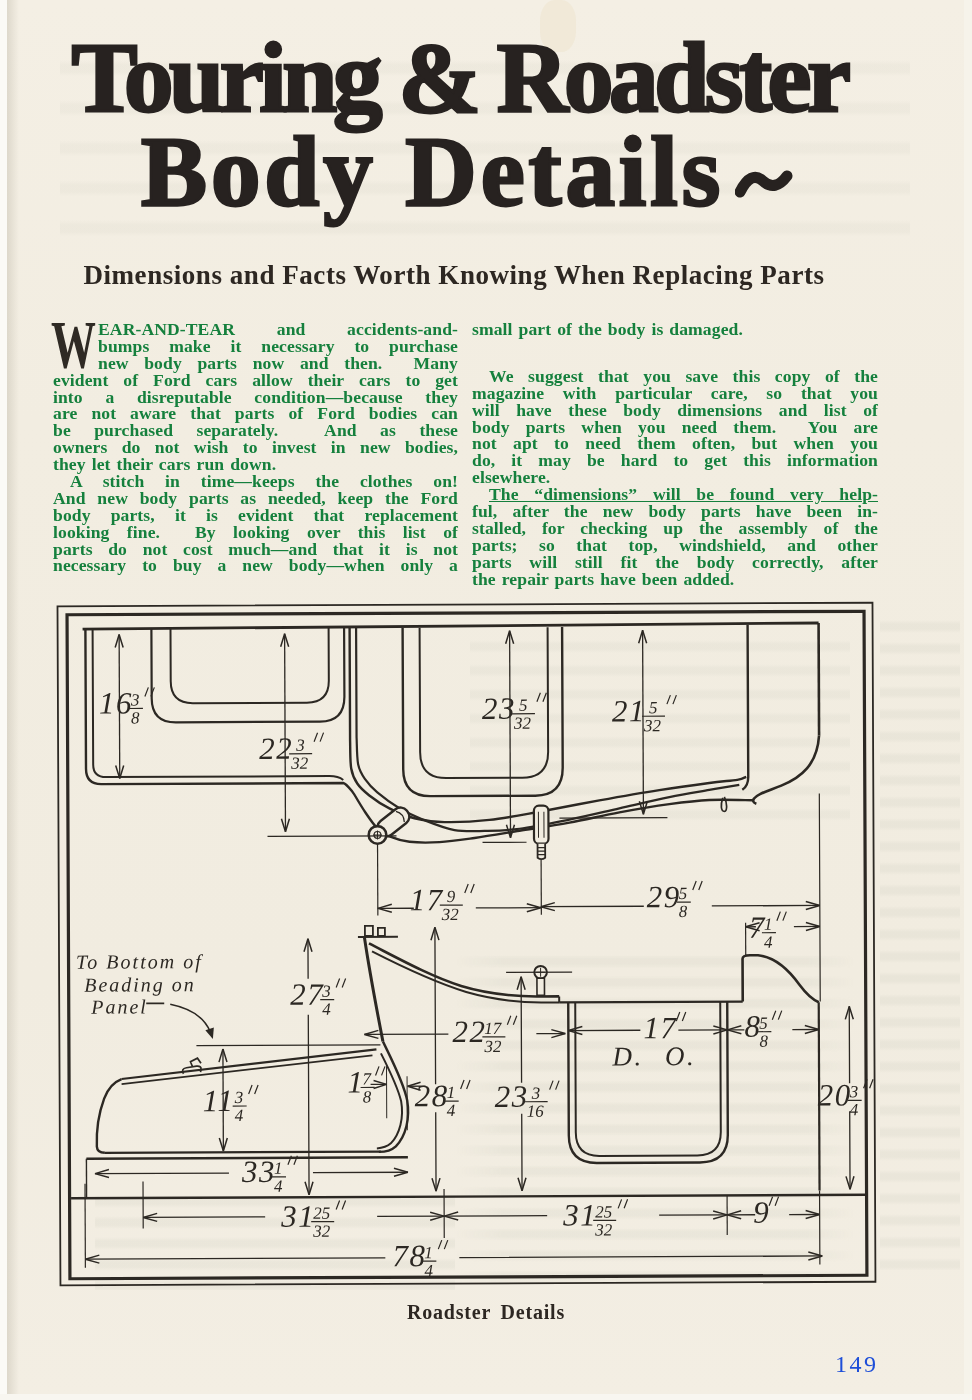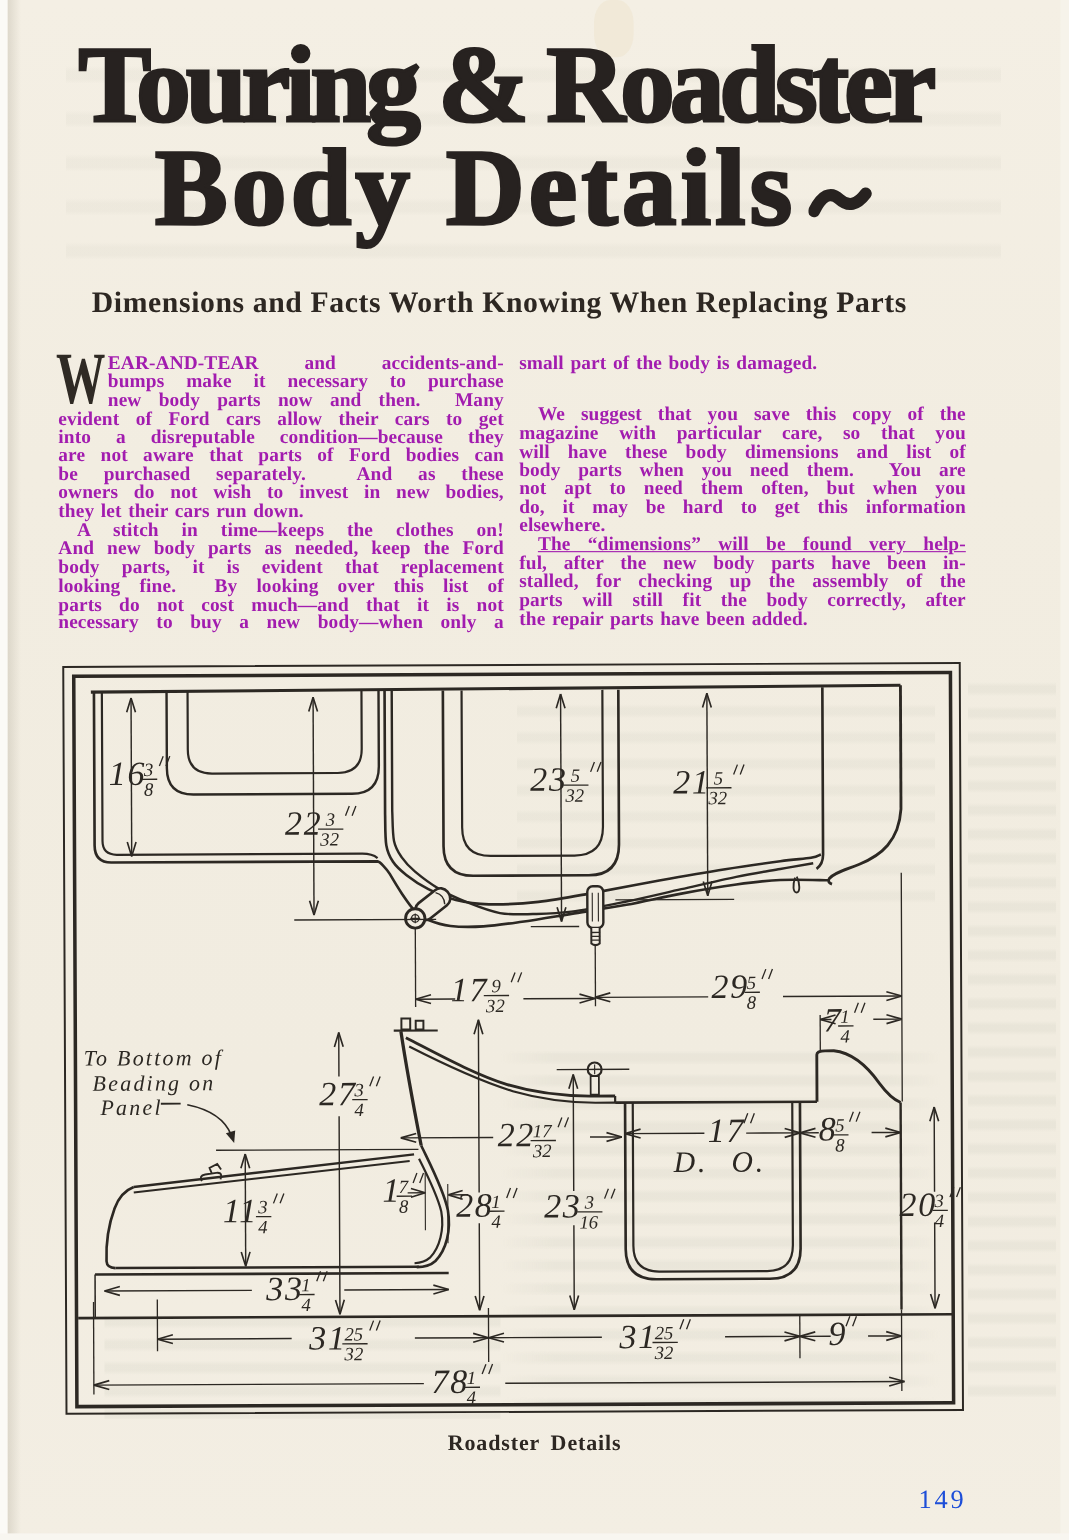--- a/index.html
+++ b/index.html
@@ -2,21 +2,21 @@
 <html><head>
 <meta charset="utf-8">
 <style>
   html,body{margin:0;padding:0;}
   body{width:972px;height:1400px;position:relative;overflow:hidden;
        background:#f2ede1;font-family:"Liberation Serif",serif;color:#2b2620;}
   .abs{position:absolute;}
   .jline{text-align:justify;text-align-last:justify;white-space:nowrap;}
   .nline{text-align:left;white-space:nowrap;}
   .col{font-size:17.6px;line-height:16.9px;letter-spacing:0.1px;word-spacing:1.5px;
-       font-weight:bold;color:#a21caf;}
+       font-weight:bold;color:#15803d;}
   .col div{height:16.9px;overflow:visible;}
 </style>
 </head>
 <body>
 
 <div class="abs" style="left:0;top:0;width:972px;height:1400px;background:linear-gradient(180deg,#f4efe4 0%,#f2ede1 30%,#f1ece0 70%,#f3eee3 100%);"></div>
 
 <div class="abs" style="left:0;top:0;width:7px;height:1400px;background:#fbfaf6;"></div>
 
 <div class="abs" style="left:7px;top:0;width:12px;height:1400px;background:linear-gradient(90deg,rgba(180,174,158,0.35),rgba(180,174,158,0));"></div>
@@ -67,20 +67,21 @@
 <div class="jline" style="padding-left:17px;margin-top:30px;">We suggest that you save this copy of the</div>
 <div class="jline">magazine with particular care, so that you</div>
 <div class="jline">will have these body dimensions and list of</div>
 <div class="jline">body parts when you need them.&nbsp; You are</div>
 <div class="jline">not apt to need them often, but when you</div>
 <div class="jline">do, it may be hard to get this information</div>
 <div class="nline">elsewhere.</div>
 <div class="jline" style="padding-left:17px;text-decoration:underline;">The “dimensions” will be found very help-</div>
 <div class="jline">ful, after the new body parts have been in-</div>
 <div class="jline">stalled, for checking up the assembly of the</div>
+<div class="jline">parts; so that top, windshield, and other</div>
 <div class="jline">parts will still fit the body correctly, after</div>
 <div class="nline">the repair parts have been added.</div>
 </div>
 
 <svg class="abs" style="left:40px;top:590px;" width="850" height="710" viewBox="40 590 850 710">
 <style>
  .dim{font-family:"Liberation Serif",serif;font-style:italic;font-size:31px;fill:#2c2823;letter-spacing:1.5px;}
  .frac{font-family:"Liberation Serif",serif;font-style:italic;font-size:17px;fill:#2c2823;}
  .hand{font-family:"Liberation Serif",serif;font-style:italic;font-size:20px;fill:#2c2823;letter-spacing:2px;}
  .ln{stroke:#2c2823;fill:none;}

